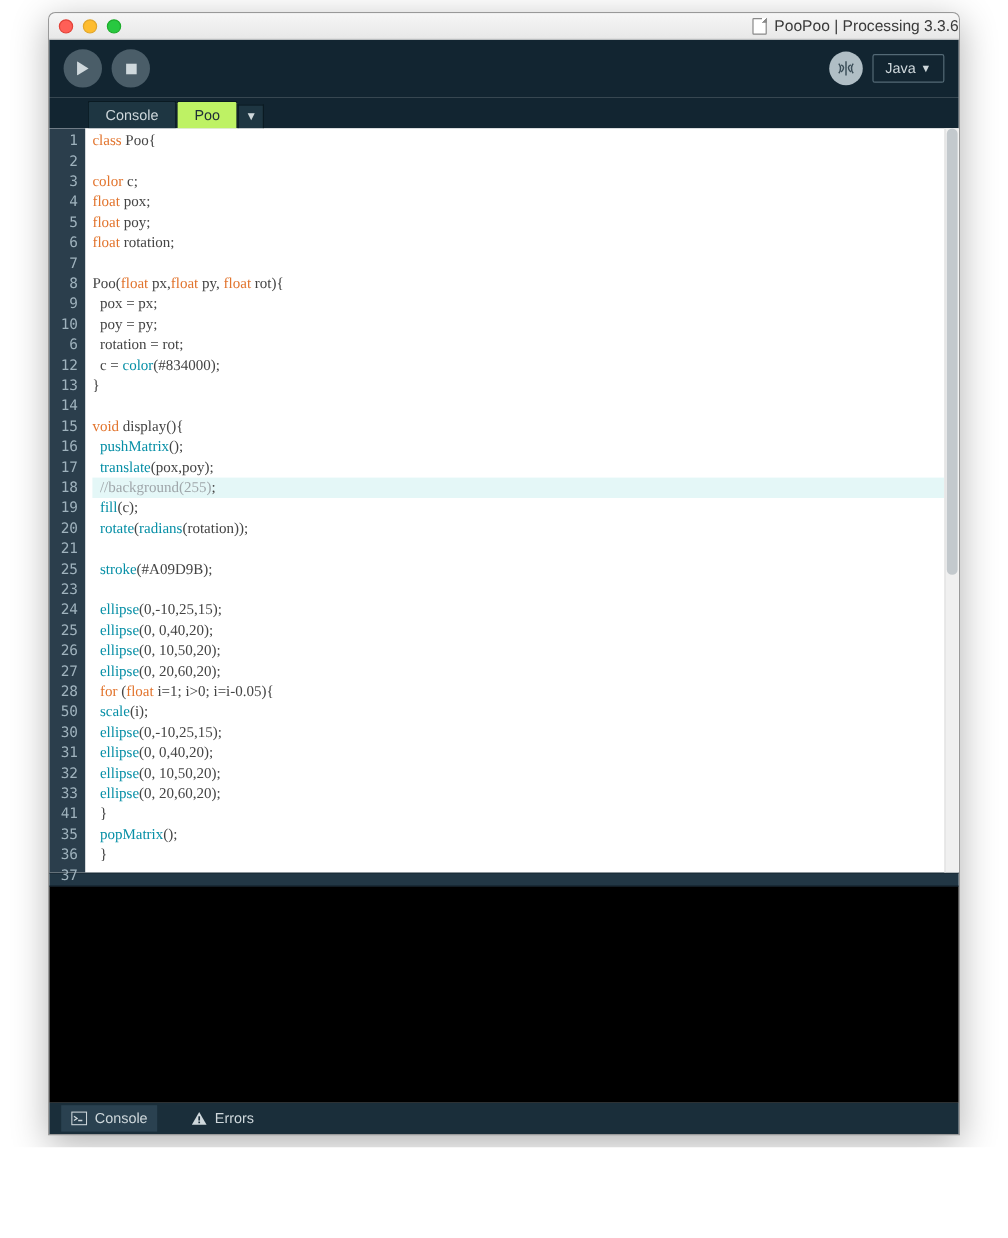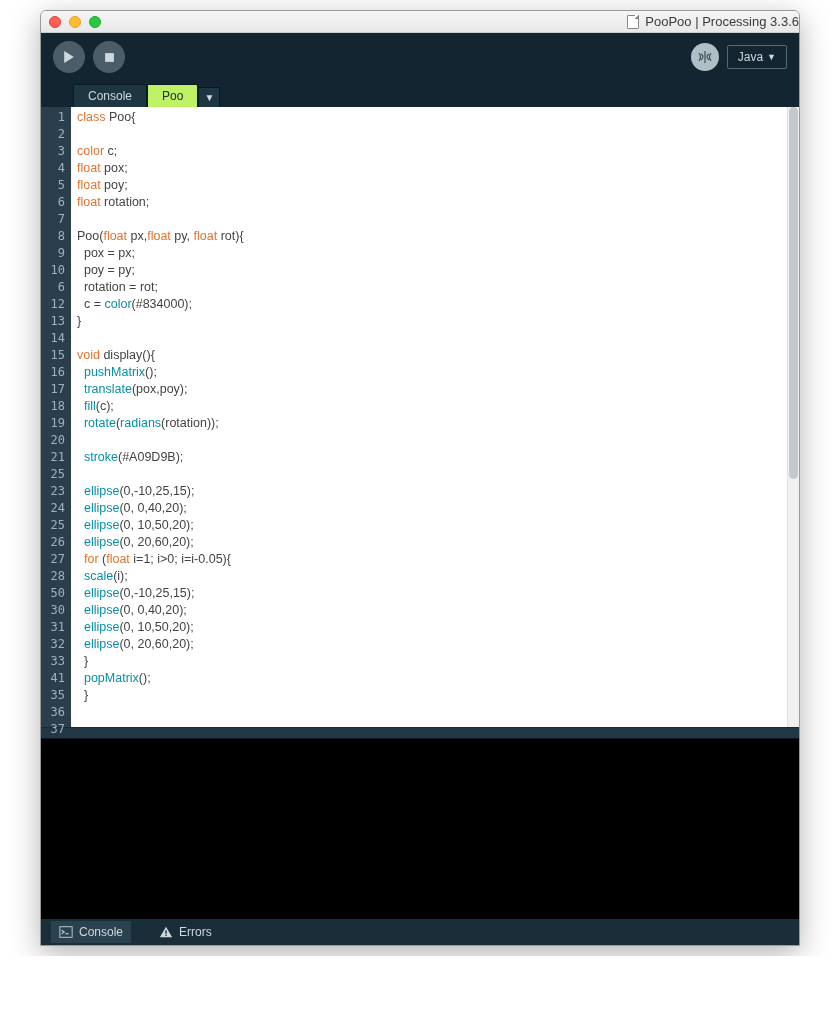--- a/index.html
+++ b/index.html
@@ -20,21 +20,21 @@
 .round-btn svg { fill: #cfd8dc; }
 .debug-btn { width: 28px; height: 28px; border-radius: 50%; background: #b0bec5; display: flex; align-items: center; justify-content: center; cursor: pointer; }
 .mode-btn { border: 1px solid #546a76; color: #cfd8dc; padding: 4px 10px; font-size: 12px; border-radius: 2px; cursor: pointer; display: flex; align-items: center; gap: 4px; }
 .mode-btn .tri { font-size: 9px; }
 .tabbar { background: #122531; height: 26px; display: flex; align-items: flex-end; padding-left: 32px; }
 .tab { padding: 4px 14px; font-size: 12px; color: #cfd8dc; background: #1e3642; border: 1px solid #0a1a22; border-bottom: none; cursor: pointer; border-radius: 2px 2px 0 0; margin-right: 0; }
 .tab.active { background: #bef264; color: #202f38; }
 .tab-dd { width: 22px; text-align: center; padding: 4px 0; font-size: 10px; color: #cfd8dc; background: #1e3642; border: 1px solid #0a1a22; border-bottom: none; cursor: pointer; }
 .editor-wrap { display: flex; background: #fff; height: 620px; position: relative; }
 .gutter { width: 30px; background: #2b3e4c; color: #9fb2bd; font-family: "Menlo","Consolas",monospace; font-size: 12px; text-align: right; padding: 2px 6px 2px 0; line-height: 17px; }
-.code { flex: 1; font-family: Liberation Sans, sans-serif; font-size: 12.5px; line-height: 17px; padding: 2px 0 2px 6px; white-space: pre; color: #444; overflow: hidden; }
+.code { flex: 1; font-family: Liberation Serif, serif; font-size: 12.5px; line-height: 17px; padding: 2px 0 2px 6px; white-space: pre; color: #444; overflow: hidden; }
 .code .line { height: 17px; }
 .code .hl { background: #e4f7f7; display: block; width: 100%; }
 .kw-type { color: #e2742d; } 
 .kw-fn { color: #068fa6; }
 .cmt { color: #9fa6aa; }
 .scrollbar { width: 12px; background: #f0f0f0; border-left: 1px solid #e0e0e0; position: relative; }
 .scrollbar .thumb { position: absolute; top: 0; left: 1px; right: 1px; height: 60%; background: #c3c9cd; border-radius: 6px; }
 .separator { height: 12px; background: #223745; border-top: 1px solid #1a2a34; border-bottom: 1px solid #0a1620; }
 .console { height: 180px; background: #000; }
 .bottombar { height: 26px; background: #1a2e3a; display: flex; align-items: center; padding: 0 10px; gap: 20px; font-size: 12px; color: #cfd8dc; }
@@ -140,20 +140,21 @@
 </span><span class="line"><span>Poo(</span><span class="kw-type">float</span><span> px,</span><span class="kw-type">float</span><span> py, </span><span class="kw-type">float</span><span> rot){</span>
 </span><span class="line"><span>  pox = px;</span>
 </span><span class="line"><span>  poy = py;</span>
 </span><span class="line"><span>  rotation = rot;</span>
 </span><span class="line"><span>  c = </span><span class="kw-fn">color</span><span>(#834000);</span>
 </span><span class="line"><span>}</span>
 </span><span class="line">
 </span><span class="line"><span class="kw-type">void</span><span> display(){</span>
 </span><span class="line"><span>  </span><span class="kw-fn">pushMatrix</span><span>();</span>
 </span><span class="line"><span>  </span><span class="kw-fn">translate</span><span>(pox,poy);</span>
+</span><span class="line hl"><span>  </span><span class="cmt">//background(255)</span><span>;</span>
 </span><span class="line"><span>  </span><span class="kw-fn">fill</span><span>(c);</span>
 </span><span class="line"><span>  </span><span class="kw-fn">rotate</span><span>(</span><span class="kw-fn">radians</span><span>(rotation));</span>
 </span><span class="line">
 </span><span class="line"><span>  </span><span class="kw-fn">stroke</span><span>(#A09D9B);</span>
 </span><span class="line">
 </span><span class="line"><span>  </span><span class="kw-fn">ellipse</span><span>(0,-10,25,15);</span>
 </span><span class="line"><span>  </span><span class="kw-fn">ellipse</span><span>(0, 0,40,20);</span>
 </span><span class="line"><span>  </span><span class="kw-fn">ellipse</span><span>(0, 10,50,20);</span>
 </span><span class="line"><span>  </span><span class="kw-fn">ellipse</span><span>(0, 20,60,20);</span>
 </span><span class="line"><span>  </span><span class="kw-type">for</span><span> (</span><span class="kw-type">float</span><span> i=1; i&gt;0; i=i-0.05){</span>

